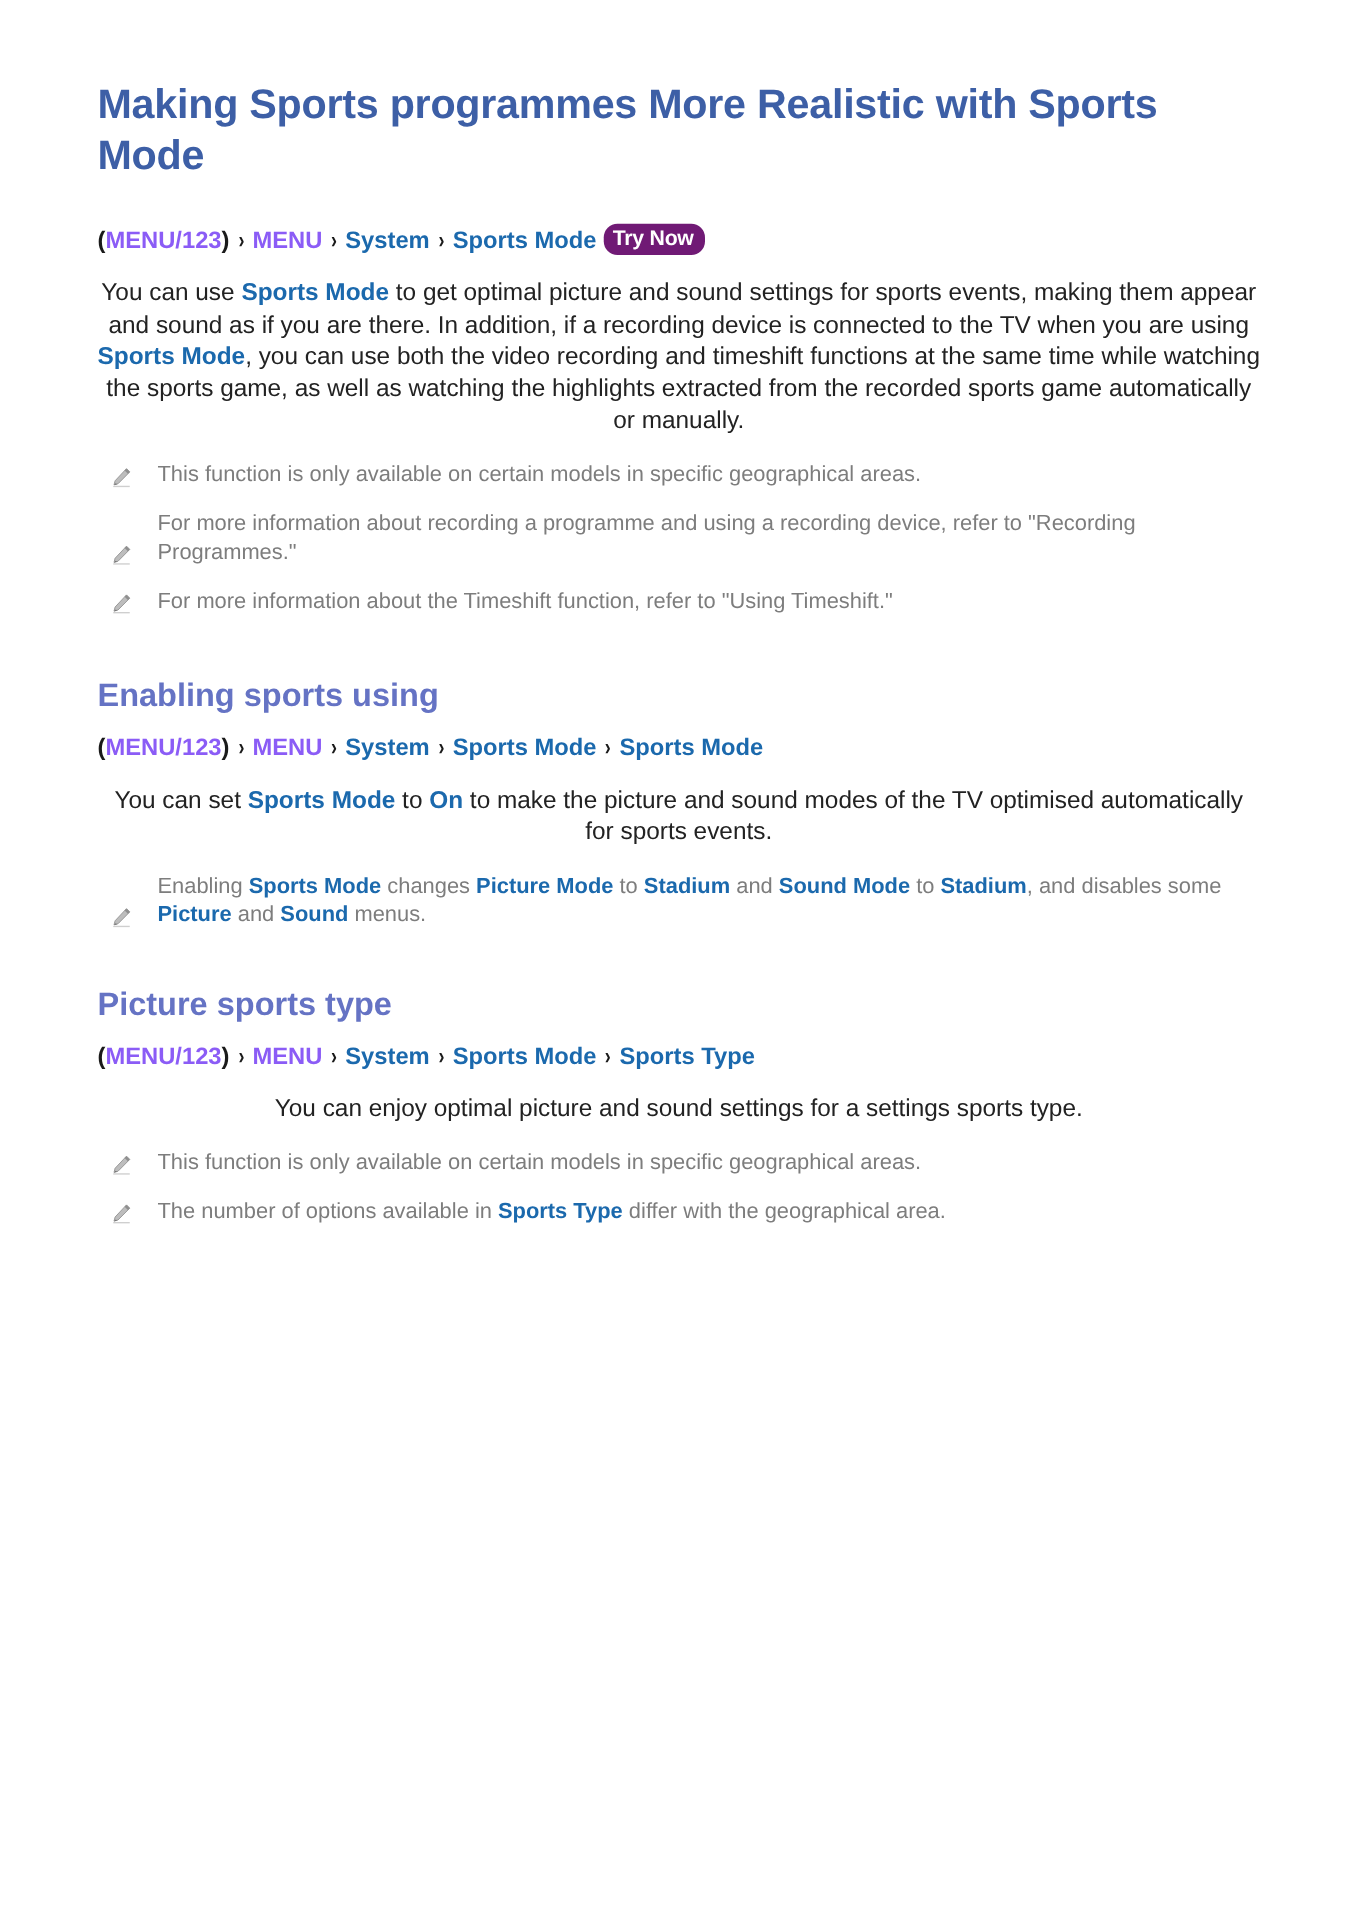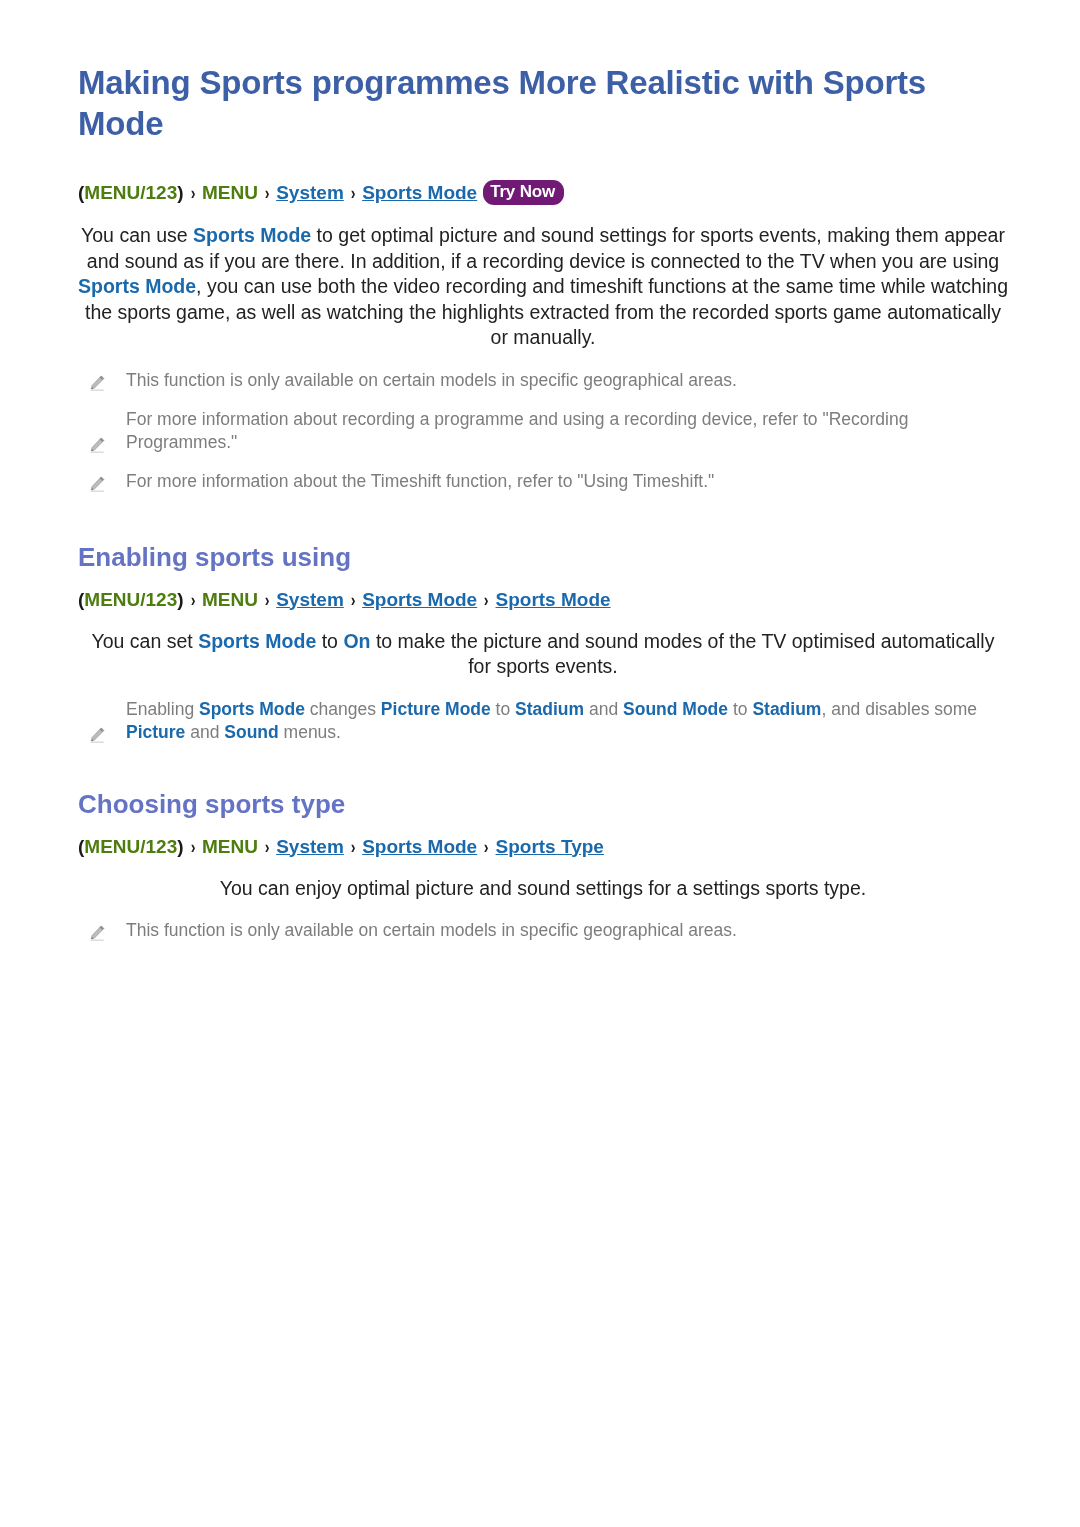--- a/index.html
+++ b/index.html
@@ -40,22 +40,22 @@
     line-height: 26px;
     font-weight: bold;
     color: #1a1a1a;
     margin: 0 0 16px 0;
     white-space: nowrap;
   }
   .menu-path .paren {
     color: #1a1a1a;
     font-weight: bold;
   }
-  .mp-teal { color: #4d7c0f; font-weight: bold; }
-  .mp-blue { color: #1b69ad; font-weight: bold; text-decoration: underline; }
+  .mp-teal { color: #8b5cf6; font-weight: bold; }
+  .mp-blue { color: #1b69ad; font-weight: bold; }
   .mp-sep {
     color: #1a1a1a;
     font-weight: bold;
     display: inline-block;
     padding: 0 6px;
     transform: scaleX(0.75);
   }
   .try-now {
     display: inline-block;
     background: #701a75;
@@ -186,34 +186,47 @@
         <path d="M13.2 1.9 L15.8 4.5 L14.3 6.0 L11.7 3.4 Z" fill="#8f8f8f"></path>
         <path d="M3.2 14.9 L4.6 13.5 L5.6 14.4 Z" fill="#6f6f6f"></path>
         <rect x="2.6" y="15.6" width="13.2" height="1.1" fill="#cfcfcf"></rect>
       </svg>
     </span>
     <span class="note-text">
       <span>Enabling </span><span class="lnk">Sports Mode</span><span> changes </span><span class="lnk">Picture Mode</span><span> to </span><span class="lnk">Stadium</span><span> and </span><span class="lnk">Sound Mode</span><span> to </span><span class="lnk">Stadium</span><span>, and disables some </span><span class="lnk">Picture</span><span> and </span><span class="lnk">Sound</span><span> menus.</span>
     </span>
   </div>
 
-  <h2 class="section-heading">Choosing sports type</h2>
+  <h2 class="section-heading">Picture sports type</h2>
 
   <div class="menu-path">
     <span class="paren">(</span><span class="mp-teal">MENU/123</span><span class="paren">)</span><span class="mp-sep">›</span><span class="mp-teal">MENU</span><span class="mp-sep">›</span><span class="mp-blue">System</span><span class="mp-sep">›</span><span class="mp-blue">Sports Mode</span><span class="mp-sep">›</span><span class="mp-blue">Sports Type</span>
   </div>
 
   <p class="body-text">You can enjoy optimal picture and sound settings for a settings sports type.</p>
 
   <div class="note">
     <span class="note-icon">
       <svg width="18" height="18" viewBox="0 0 18 18">
         <path d="M13.2 1.9 L15.8 4.5 L6.4 14.0 L3.2 14.9 L4.1 11.6 Z" fill="#bdbdbd" stroke="#9a9a9a" stroke-width="0.8"></path>
         <path d="M13.2 1.9 L15.8 4.5 L14.3 6.0 L11.7 3.4 Z" fill="#8f8f8f"></path>
         <path d="M3.2 14.9 L4.6 13.5 L5.6 14.4 Z" fill="#6f6f6f"></path>
         <rect x="2.6" y="15.6" width="13.2" height="1.1" fill="#cfcfcf"></rect>
       </svg>
     </span>
     <span class="note-text">This function is only available on certain models in specific geographical areas.</span>
   </div>
 
+  <div class="note">
+    <span class="note-icon">
+      <svg width="18" height="18" viewBox="0 0 18 18">
+        <path d="M13.2 1.9 L15.8 4.5 L6.4 14.0 L3.2 14.9 L4.1 11.6 Z" fill="#bdbdbd" stroke="#9a9a9a" stroke-width="0.8"></path>
+        <path d="M13.2 1.9 L15.8 4.5 L14.3 6.0 L11.7 3.4 Z" fill="#8f8f8f"></path>
+        <path d="M3.2 14.9 L4.6 13.5 L5.6 14.4 Z" fill="#6f6f6f"></path>
+        <rect x="2.6" y="15.6" width="13.2" height="1.1" fill="#cfcfcf"></rect>
+      </svg>
+    </span>
+    <span class="note-text">
+      <span>The number of options available in </span><span class="lnk">Sports Type</span><span> differ with the geographical area.</span>
+    </span>
+  </div>
 
 </div>
 
 </body></html>

